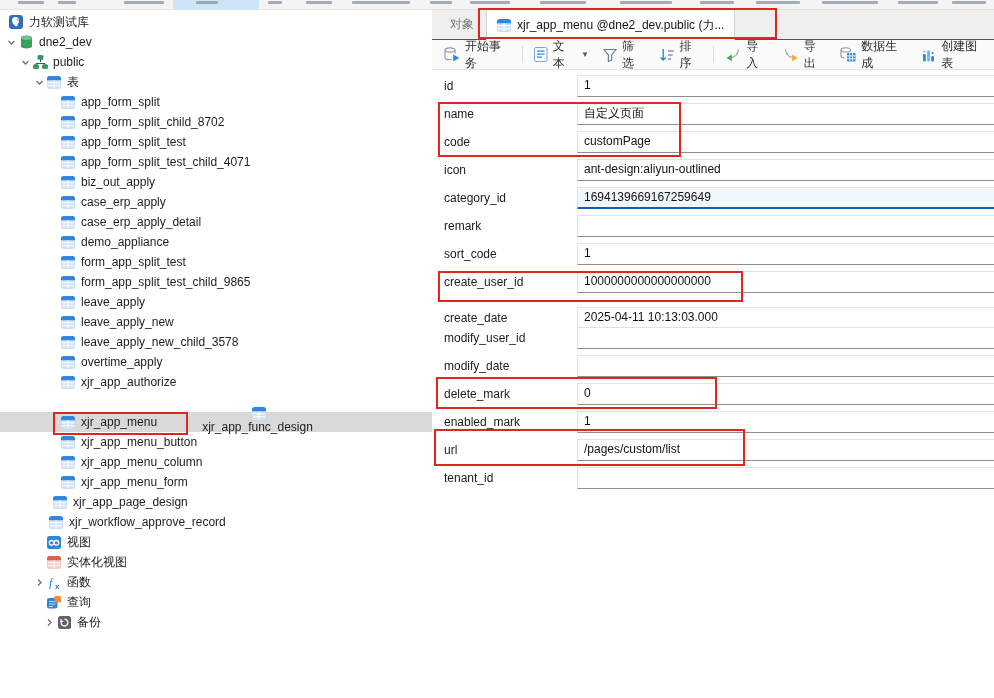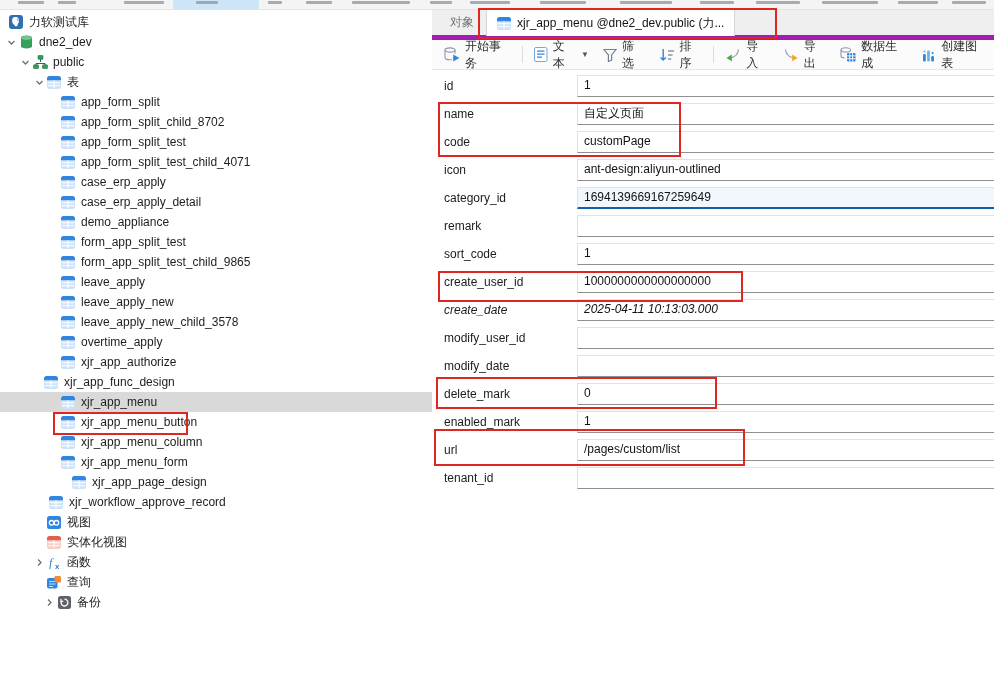--- a/index.html
+++ b/index.html
@@ -21,21 +21,21 @@
   .tree-row { height:20px; display:flex; align-items:center; white-space:nowrap;
     color:#1d1d1d; cursor:default; }
   .tree-row.selected { background:#d9d9d9; }
   .chev { width:14px; height:14px; flex:none; display:inline-flex;
     align-items:center; justify-content:center; }
   .tree-icon { width:16px; height:14px; flex:none; display:inline-flex;
     align-items:center; justify-content:center; margin-right:5px; }
   .tree-label { padding-right:8px; }
   
   .right-panel { position:absolute; left:432px; top:10px; width:562px; height:688px; background:#fff; }
-  .tab-bar { height:30px; background:#efeff0; border-bottom:5px solid #a21caf;
+  .tab-bar { height:30px; background:#efeff0; border-bottom:1px solid #a21caf;
     display:flex; align-items:stretch; }
   .tab { display:flex; align-items:center; padding:0 12px; color:#757575; }
   .tab-objects { margin-left:6px; }
   .tab.active { background:#fff; color:#141414; border-left:1px solid #d4d4d4;
     border-right:1px solid #d4d4d4; margin-bottom:-1px; padding:0 10px; gap:6px; max-width:262px; }
   .tab.active .tab-label { overflow:hidden; white-space:nowrap; }
   .toolbar { height:30px; background:#fbfbfc; border-bottom:1px solid #e6e6e6;
     display:flex; align-items:center; padding-left:5px; color:#2d2d2d; }
   .tb-btn { display:flex; align-items:center; gap:5px; height:24px; padding:0 7px;
     border-radius:3px; cursor:default; }
@@ -192,20 +192,33 @@
       <span class="chev"></span>
       <span class="tree-icon">
         <svg width="14" height="13" viewBox="0 0 14 13">
           <rect width="14" height="13" rx="2.5" fill="#cfe3f8"></rect>
           <path d="M0 2.5C0 1.1 1.1 0 2.5 0h9C12.9 0 14 1.1 14 2.5V4.2H0z" fill="#2e86e0"></path>
           <rect x="1" y="6.2" width="12" height="1" fill="#fff"></rect>
           <rect x="1" y="9.2" width="12" height="1" fill="#fff"></rect>
           <rect x="6.5" y="4.2" width="1" height="8" fill="#fff"></rect>
         </svg>
       </span>
+      <span class="tree-label">biz_out_apply</span>
+    </div>
+    <div class="tree-row" style="padding-left: 46px;">
+      <span class="chev"></span>
+      <span class="tree-icon">
+        <svg width="14" height="13" viewBox="0 0 14 13">
+          <rect width="14" height="13" rx="2.5" fill="#cfe3f8"></rect>
+          <path d="M0 2.5C0 1.1 1.1 0 2.5 0h9C12.9 0 14 1.1 14 2.5V4.2H0z" fill="#2e86e0"></path>
+          <rect x="1" y="6.2" width="12" height="1" fill="#fff"></rect>
+          <rect x="1" y="9.2" width="12" height="1" fill="#fff"></rect>
+          <rect x="6.5" y="4.2" width="1" height="8" fill="#fff"></rect>
+        </svg>
+      </span>
       <span class="tree-label">case_erp_apply</span>
     </div>
     <div class="tree-row" style="padding-left: 46px;">
       <span class="chev"></span>
       <span class="tree-icon">
         <svg width="14" height="13" viewBox="0 0 14 13">
           <rect width="14" height="13" rx="2.5" fill="#cfe3f8"></rect>
           <path d="M0 2.5C0 1.1 1.1 0 2.5 0h9C12.9 0 14 1.1 14 2.5V4.2H0z" fill="#2e86e0"></path>
           <rect x="1" y="6.2" width="12" height="1" fill="#fff"></rect>
           <rect x="1" y="9.2" width="12" height="1" fill="#fff"></rect>
@@ -311,21 +324,21 @@
         <svg width="14" height="13" viewBox="0 0 14 13">
           <rect width="14" height="13" rx="2.5" fill="#cfe3f8"></rect>
           <path d="M0 2.5C0 1.1 1.1 0 2.5 0h9C12.9 0 14 1.1 14 2.5V4.2H0z" fill="#2e86e0"></path>
           <rect x="1" y="6.2" width="12" height="1" fill="#fff"></rect>
           <rect x="1" y="9.2" width="12" height="1" fill="#fff"></rect>
           <rect x="6.5" y="4.2" width="1" height="8" fill="#fff"></rect>
         </svg>
       </span>
       <span class="tree-label">xjr_app_authorize</span>
     </div>
-    <div class="tree-row" style="padding-left: 29px;">
+    <div class="tree-row" style="padding-left: 46px; flex-direction: column;">
       <span class="chev"></span>
       <span class="tree-icon">
         <svg width="14" height="13" viewBox="0 0 14 13">
           <rect width="14" height="13" rx="2.5" fill="#cfe3f8"></rect>
           <path d="M0 2.5C0 1.1 1.1 0 2.5 0h9C12.9 0 14 1.1 14 2.5V4.2H0z" fill="#2e86e0"></path>
           <rect x="1" y="6.2" width="12" height="1" fill="#fff"></rect>
           <rect x="1" y="9.2" width="12" height="1" fill="#fff"></rect>
           <rect x="6.5" y="4.2" width="1" height="8" fill="#fff"></rect>
         </svg>
       </span>
@@ -376,21 +389,21 @@
         <svg width="14" height="13" viewBox="0 0 14 13">
           <rect width="14" height="13" rx="2.5" fill="#cfe3f8"></rect>
           <path d="M0 2.5C0 1.1 1.1 0 2.5 0h9C12.9 0 14 1.1 14 2.5V4.2H0z" fill="#2e86e0"></path>
           <rect x="1" y="6.2" width="12" height="1" fill="#fff"></rect>
           <rect x="1" y="9.2" width="12" height="1" fill="#fff"></rect>
           <rect x="6.5" y="4.2" width="1" height="8" fill="#fff"></rect>
         </svg>
       </span>
       <span class="tree-label">xjr_app_menu_form</span>
     </div>
-    <div class="tree-row" style="padding-left: 57px;">
+    <div class="tree-row" style="padding-left: 38px;">
       <span class="chev"></span>
       <span class="tree-icon">
         <svg width="14" height="13" viewBox="0 0 14 13">
           <rect width="14" height="13" rx="2.5" fill="#cfe3f8"></rect>
           <path d="M0 2.5C0 1.1 1.1 0 2.5 0h9C12.9 0 14 1.1 14 2.5V4.2H0z" fill="#2e86e0"></path>
           <rect x="1" y="6.2" width="12" height="1" fill="#fff"></rect>
           <rect x="1" y="9.2" width="12" height="1" fill="#fff"></rect>
           <rect x="6.5" y="4.2" width="1" height="8" fill="#fff"></rect>
         </svg>
       </span>
@@ -602,21 +615,21 @@
         <div class="field-value"><span></span></div>
       </div>
       <div class="field-row" style="top: 168px;">
         <div class="field-label">sort_code</div>
         <div class="field-value"><span>1</span></div>
       </div>
       <div class="field-row" style="top: 196px;">
         <div class="field-label">create_user_id</div>
         <div class="field-value"><span>1000000000000000000</span></div>
       </div>
-      <div class="field-row" style="top: 224px; font-style: italic;">
+      <div class="field-row" style="top: 232px;">
         <div class="field-label">create_date</div>
         <div class="field-value"><span>2025-04-11 10:13:03.000</span></div>
       </div>
       <div class="field-row" style="top: 252px;">
         <div class="field-label">modify_user_id</div>
         <div class="field-value"><span></span></div>
       </div>
       <div class="field-row" style="top: 280px;">
         <div class="field-label">modify_date</div>
         <div class="field-value"><span></span></div>

